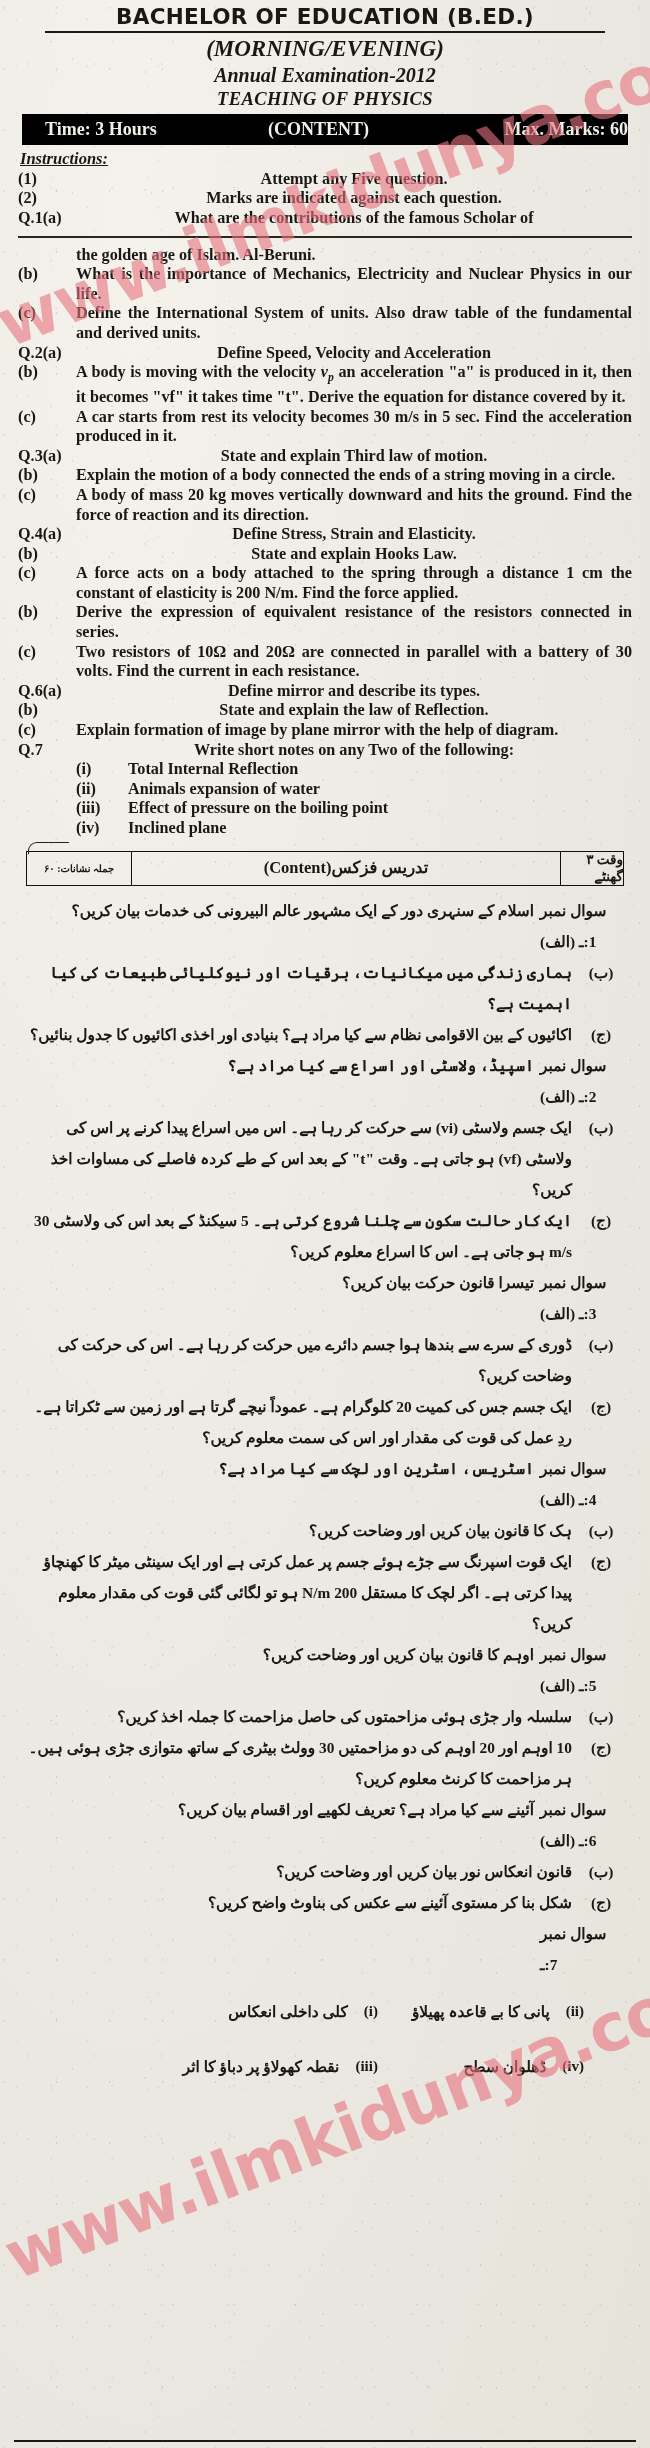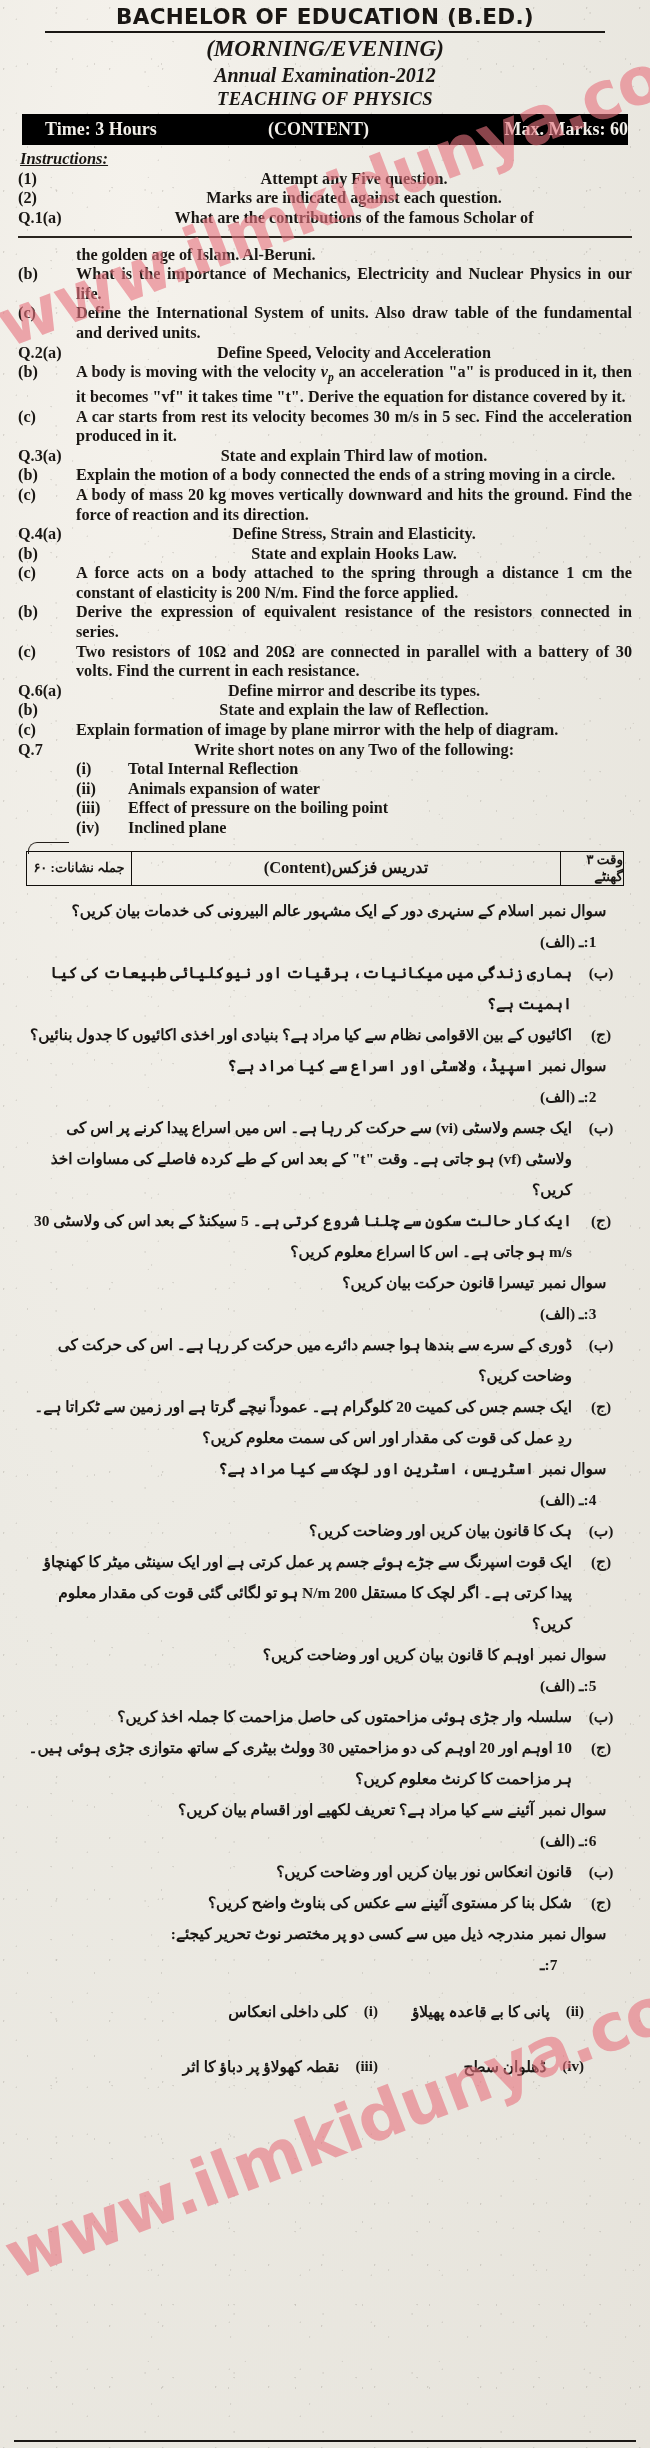--- a/index.html
+++ b/index.html
@@ -124,21 +124,21 @@
     border:1.7px solid #120f0c;
     height:33px;
     background:transparent;
   }
   .ut-cell{
     display:flex;align-items:center;justify-content:center;
     font-family:"Liberation Serif", serif;
   }
   .ut-marks{
     flex:0 0 104px;border-right:1.7px solid #120f0c;
-    font-size:13px;font-weight:bold;direction:rtl;
+    font-size:10px;font-weight:bold;direction:rtl;
   }
   .ut-title{flex:1;font-size:16.5px;font-weight:bold;direction:rtl;}
   .ut-time{flex:0 0 62px;border-left:1.7px solid #120f0c;font-size:13.5px;font-weight:bold;direction:rtl;}
 
   
   .urdu{
     position:relative;z-index:3;
     direction:rtl;
     text-align:right;
     padding:9px 26px 0 26px;
@@ -404,21 +404,20 @@
       <div class="ulbl small">(ب)</div>
       <div class="utxt">قانون انعکاس نور بیان کریں اور وضاحت کریں؟</div>
     </div>
     <div class="urow">
       <div class="ulbl small">(ج)</div>
       <div class="utxt">شکل بنا کر مستوی آئینے سے عکس کی بناوٹ واضح کریں؟</div>
     </div>
 
     <div class="urow">
       <div class="ulbl">سوال نمبر 7:ـ</div>
-      <div class="utxt">مندرجہ ذیل میں سے کسی دو پر مختصر نوٹ تحریر کیجئے:</div>
     </div>
 
     <div class="u-notes">
       <div class="u-note-col">
         <div class="u-note">
           <span class="num">(ii)</span>
           <span>پانی کا بے قاعدہ پھیلاؤ</span>
         </div>
         <div class="u-note">
           <span class="num">(iv)</span>

